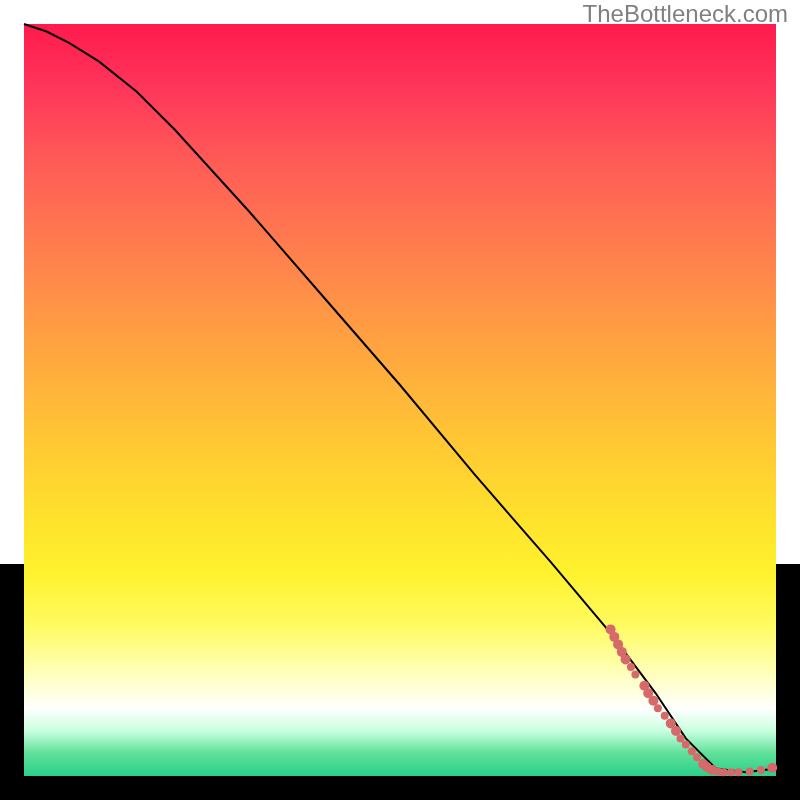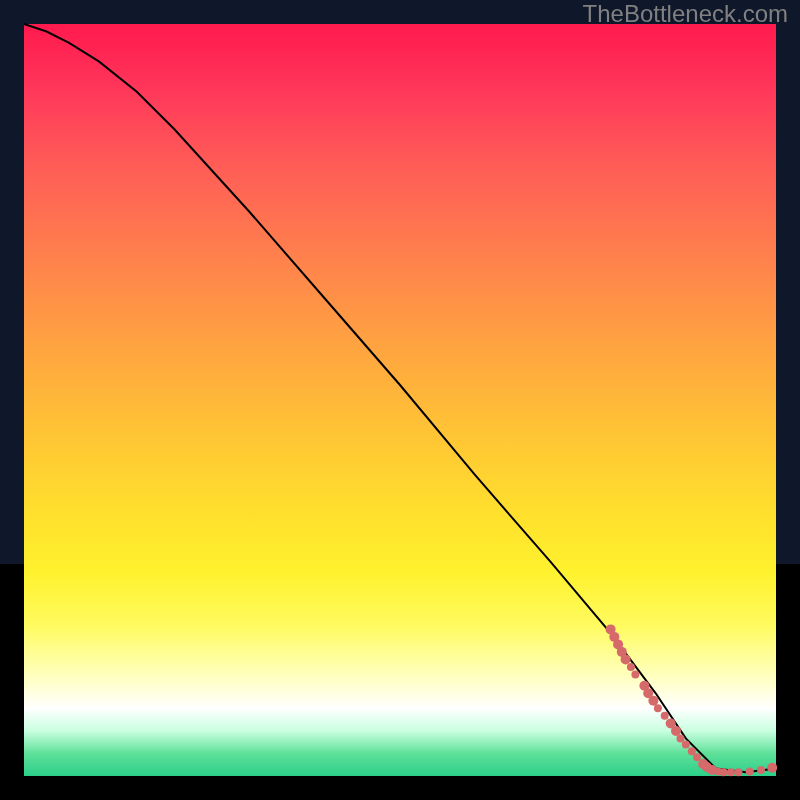--- a/index.html
+++ b/index.html
@@ -8,21 +8,21 @@
     width: 800px;
     height: 800px;
     background: #000;
     overflow: hidden;
     font-family: Arial, Helvetica, sans-serif;
   }
   .frame {
     position: relative;
     width: 800px;
     height: 564px;
-    background: #0f172a;
+    background: #ffffff;
   }
   .watermark {
     position: absolute;
     top: 0;
     right: 12px;
     color: #808080;
     font-size: 24px;
     font-weight: 500;
     letter-spacing: 0px;
     z-index: 50;

